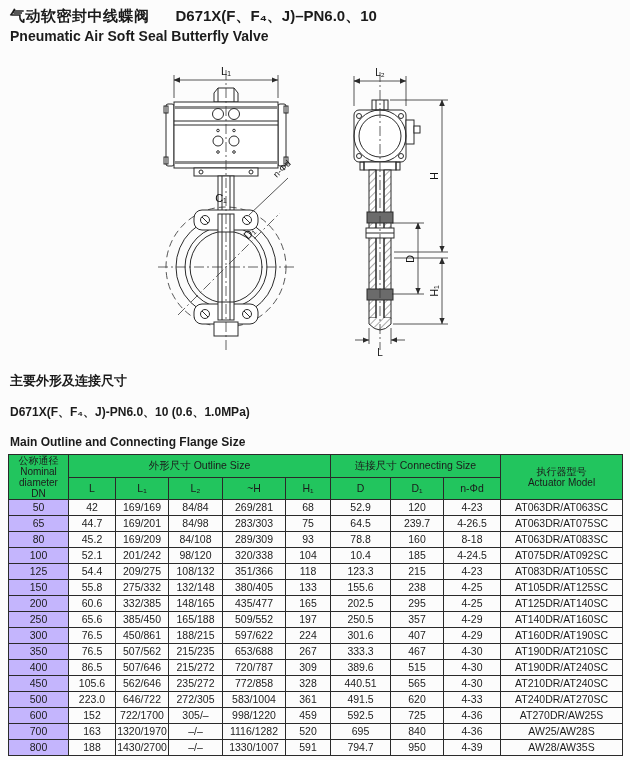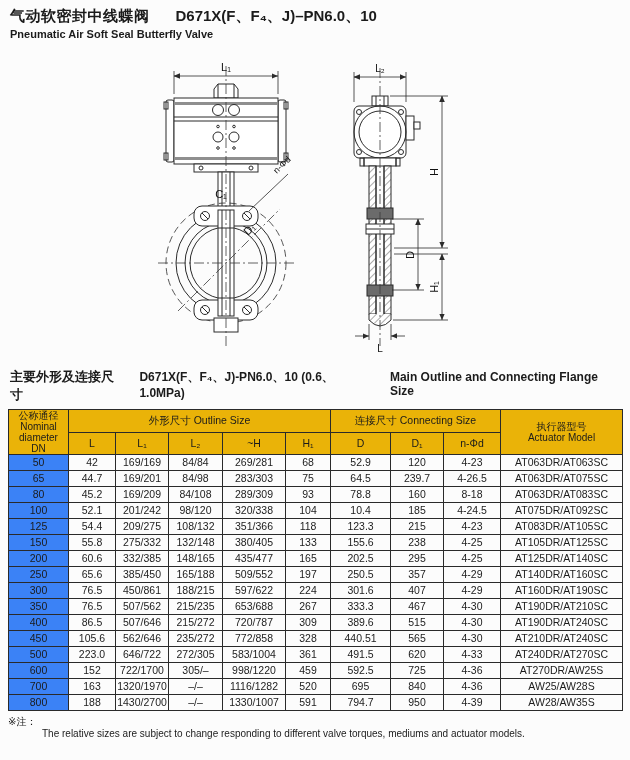--- a/index.html
+++ b/index.html
@@ -7,42 +7,42 @@
     width:630px;height:760px;
     background:#fcfcfc;color:#1b1b1b;
     font-family:"Liberation Sans","DejaVu Sans",sans-serif;
     overflow:hidden;
   }
   
   .doc-header{padding:7px 10px 0 10px;}
   .title-line{display:flex;align-items:baseline;gap:26px;}
   .title-cn{font-size:15px;font-weight:bold;letter-spacing:.5px;}
   .title-model{font-size:15px;font-weight:bold;}
-  .title-en{font-size:11px;font-weight:bold;margin-top:2px;}
+  .title-en{font-size:14px;font-weight:bold;margin-top:2px;}
   
   .drawings{position:relative;height:328px;}
   .front-svg{position:absolute;left:148px;top:18px;}
   .side-svg{position:absolute;left:342px;top:18px;}
   svg text{fill:#111;font-family:"Liberation Sans","DejaVu Sans",sans-serif;}
   .cl{stroke:#3a3a3a;stroke-width:.8;stroke-dasharray:10 3 2 3;}
   .thin{stroke-width:.8;}
   
   .table-section{margin:0 8px;}
-  .table-title{display:flex;align-items:baseline;gap:14px;margin:0 0 5px 2px;}
+  .table-title{display:flex;align-items:baseline;gap:14px;margin:0 0 5px 2px;flex-direction:column;}
   .tt-cn{font-size:13px;font-weight:bold;}
   .tt-spec{font-size:12px;font-weight:bold;}
   .tt-en{font-size:12px;font-weight:bold;}
   table{border-collapse:collapse;table-layout:fixed;width:614px;
         border:1.5px solid #222;}
   th,td{border:1px solid #2a2a2a;text-align:center;vertical-align:middle;
         font-size:10.5px;padding:0;line-height:15px;height:15px;
         overflow:hidden;white-space:nowrap;}
-  thead th{background:#eab308;font-weight:normal;font-size:10.5px;}
+  thead th{background:#22c55e;font-weight:normal;font-size:10.5px;}
   th.multi{white-space:pre-line;line-height:11px;font-size:10px;}
-  tbody td.dn{background:#3b82f6;}
+  tbody td.dn{background:#c4b5fd;}
   
   .notes{margin:5px 8px 0 8px;font-size:10px;line-height:12px;}
   .note-row{display:flex;}
   .note-label{flex:0 0 auto;}
   .ind-cn{padding-left:32px;}
   .ind-en{padding-left:34px;}
 </style>
 </head>
 <body>
 

